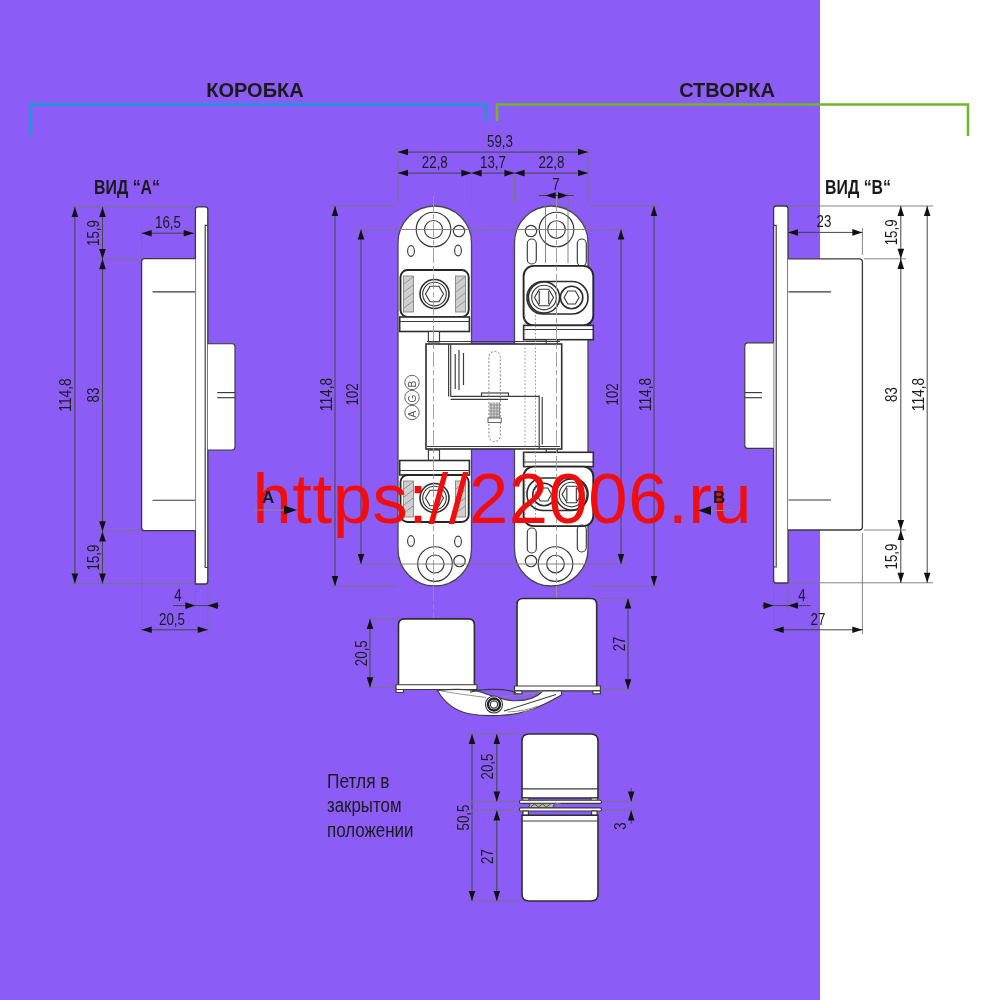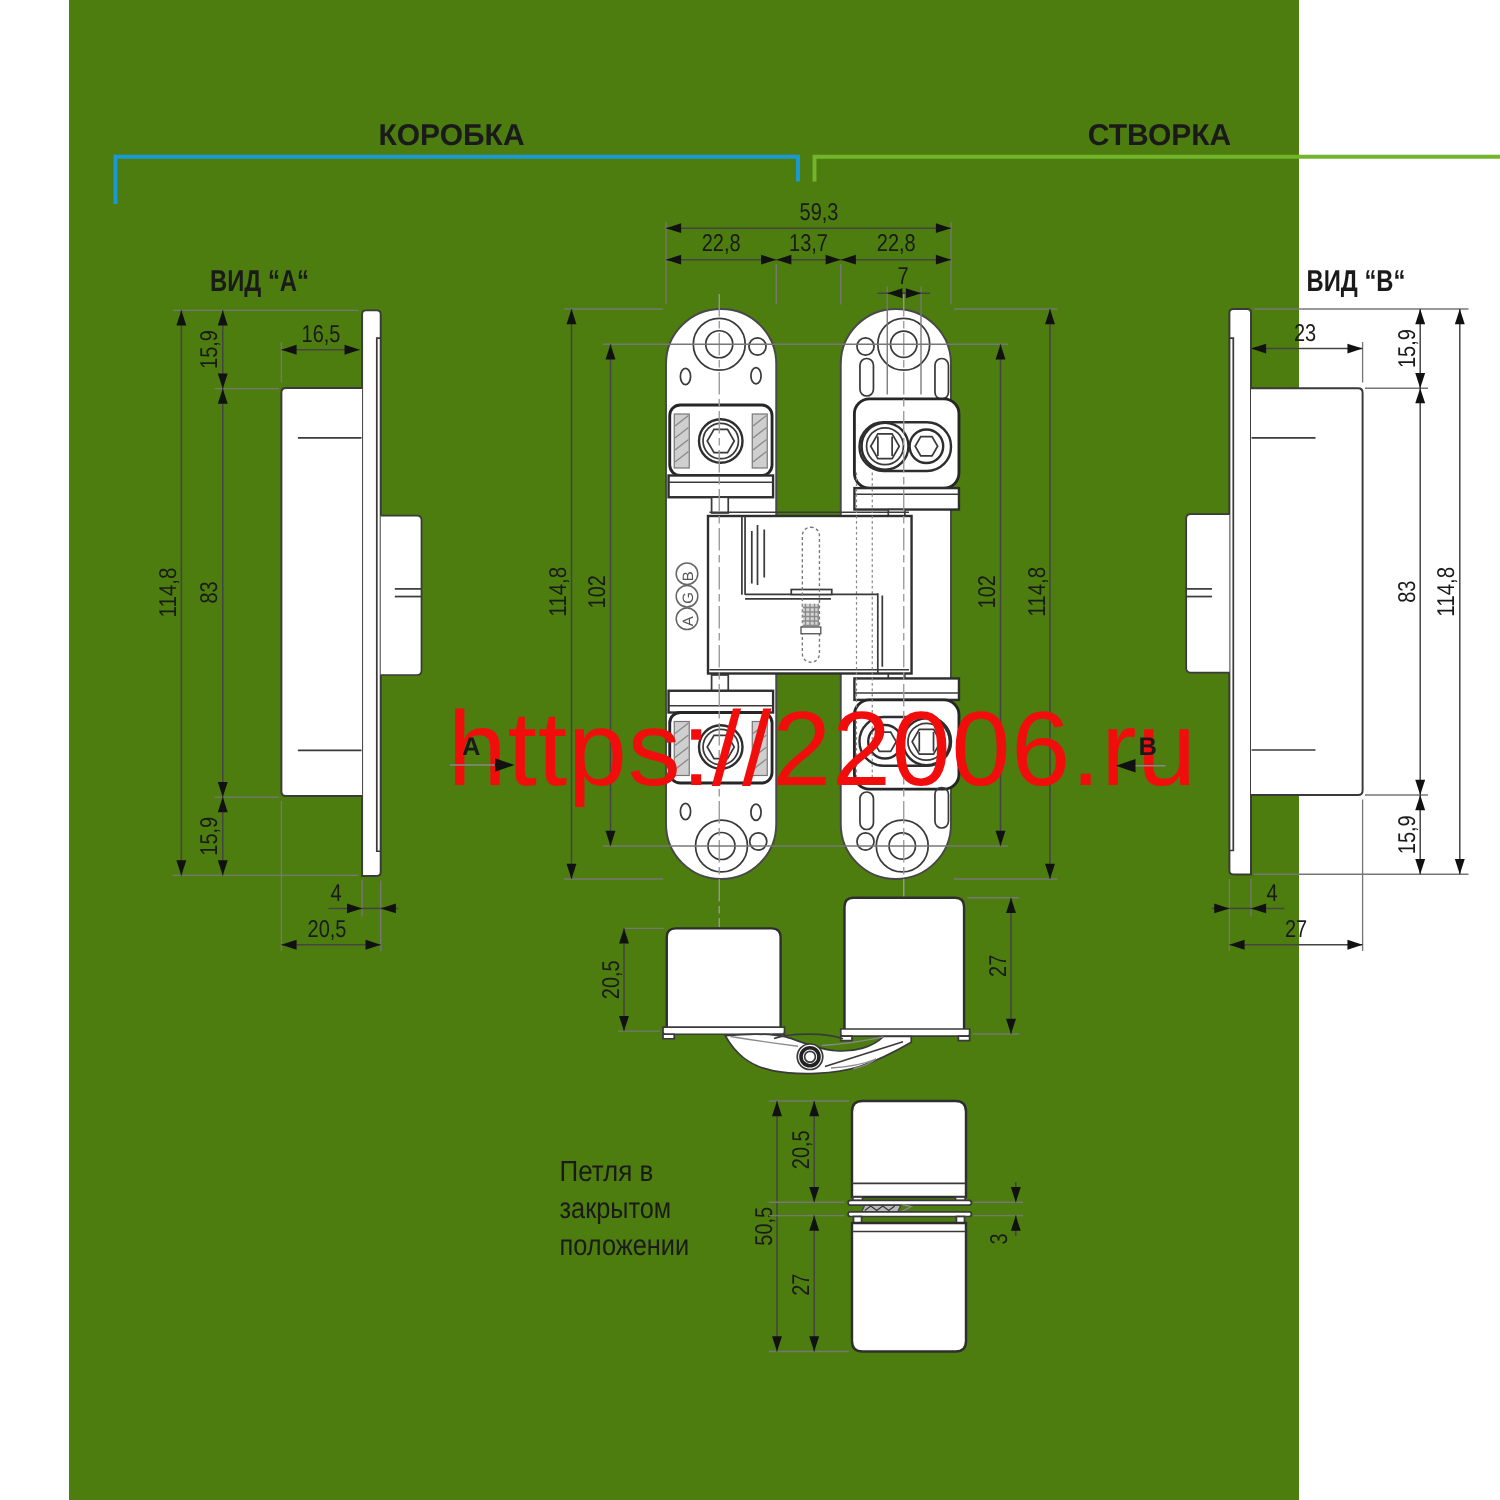--- a/index.html
+++ b/index.html
@@ -1,16 +1,16 @@
 <!DOCTYPE html>
 <html><head>
 <meta charset="utf-8">
 <style>
   html,body{margin:0;padding:0;background:#fff;}
-  #page{position:relative;width:820px;height:1000px;background:#4d7c0f;font-family:"Liberation Sans",sans-serif;margin-left:46px;}
+  #page{position:relative;width:820px;height:1000px;background:#8b5cf6;font-family:"Liberation Sans",sans-serif;}
   svg text{font-family:"Liberation Sans",sans-serif;fill:#1a1a1a;}
   .dimtxt{font-size:16.2px;}
   .lbl{font-size:20px;font-weight:bold;}
   .ext{stroke:#777;stroke-width:0.9;fill:none;}
   .out{stroke:#2e2e2e;stroke-width:1.6;fill:none;}
   .outA{stroke:#3a3a3a;stroke-width:1.3;fill:none;}
   .out2{stroke:#3a3a3a;stroke-width:1.15;fill:none;}
   .lt{stroke:#8a8a8a;stroke-width:0.9;fill:none;}
   .dim{stroke:#444;stroke-width:1;fill:none;}
 </style>

